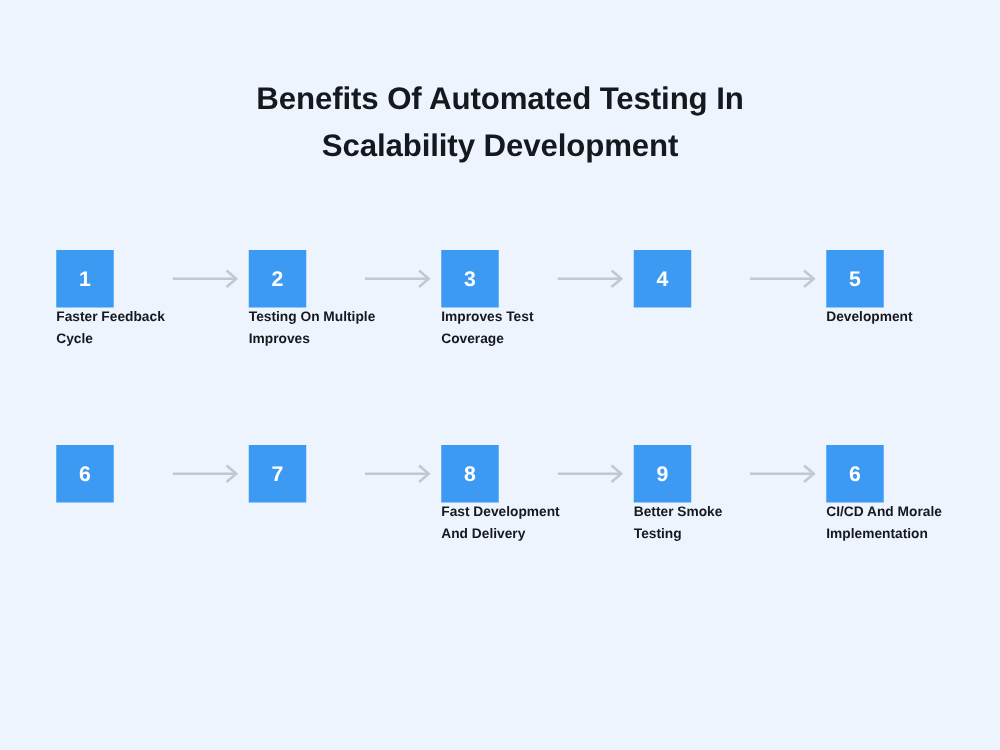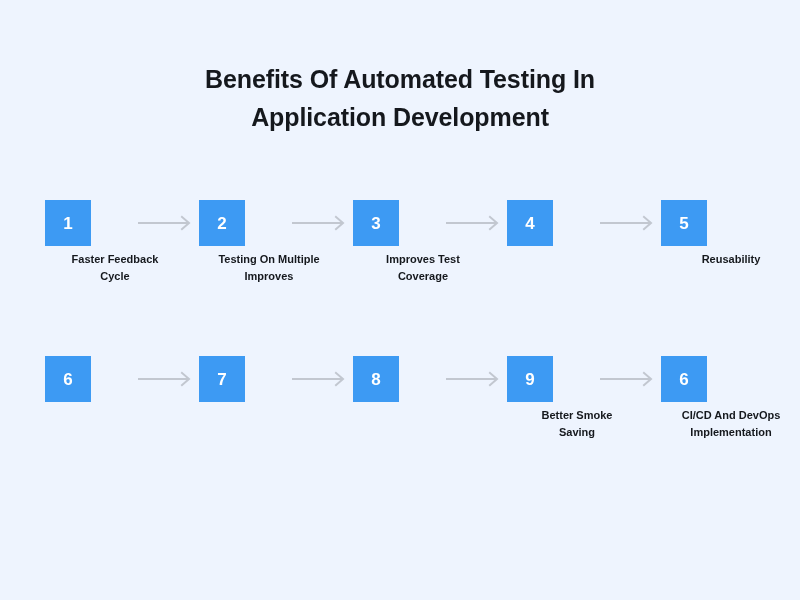--- a/index.html
+++ b/index.html
@@ -69,28 +69,27 @@
   }
   .num-box .num {
     color: #ffffff;
     font-size: 17px;
     font-weight: bold;
     line-height: 1;
     letter-spacing: 0.2px;
   }
 
   .step-label {
-    margin-top: 5px;
+    margin-top: 0;
     font-size: 11px;
     font-weight: bold;
     color: #15181d;
     line-height: 17px;
     width: 140px;
     white-space: pre-line;
-    text-align: center;
   }
 
   
   .arrow {
     position: absolute;
     top: 15px;
     width: 58px;
     height: 16px;
   }
   .arrow-0 { left: 93px; }
@@ -99,21 +98,21 @@
   .arrow-3 { left: 555px; }
   .arrow svg { display: block; }
 </style>
 </head>
 <body>
 
 <div id="infographic">
 
   <div class="title-block">
     <span class="title-line">Benefits Of Automated Testing In</span>
-    <span class="title-line">Application Development</span>
+    <span class="title-line">Scalability Development</span>
   </div>
 
   <div class="row row-1">
 
     <div class="step step-0">
       <div class="num-box">
         <span class="num">1</span>
       </div>
       <div class="step-label">Faster Feedback
 Cycle</div>
@@ -138,21 +137,21 @@
     <div class="step step-3">
       <div class="num-box">
         <span class="num">4</span>
       </div>
     </div>
 
     <div class="step step-4">
       <div class="num-box">
         <span class="num">5</span>
       </div>
-      <div class="step-label">Reusability</div>
+      <div class="step-label">Development</div>
     </div>
 
     <div class="arrow arrow-0">
       <svg width="58" height="16" viewBox="0 0 58 16">
         <path d="M0 8 H50" stroke="#c2c7d0" stroke-width="2" fill="none"></path>
         <path d="M44 2 L51 8 L44 14" stroke="#c2c7d0" stroke-width="2" fill="none" stroke-linecap="square"></path>
       </svg>
     </div>
     <div class="arrow arrow-1">
       <svg width="58" height="16" viewBox="0 0 58 16">
@@ -185,35 +184,37 @@
     <div class="step step-1">
       <div class="num-box">
         <span class="num">7</span>
       </div>
     </div>
 
     <div class="step step-2">
       <div class="num-box">
         <span class="num">8</span>
       </div>
+      <div class="step-label">Fast Development
+And Delivery</div>
     </div>
 
     <div class="step step-3">
       <div class="num-box">
         <span class="num">9</span>
       </div>
       <div class="step-label">Better Smoke
-Saving</div>
+Testing</div>
     </div>
 
     <div class="step step-4">
       <div class="num-box">
         <span class="num">6</span>
       </div>
-      <div class="step-label">CI/CD And DevOps
+      <div class="step-label">CI/CD And Morale
 Implementation</div>
     </div>
 
     <div class="arrow arrow-0">
       <svg width="58" height="16" viewBox="0 0 58 16">
         <path d="M0 8 H50" stroke="#c2c7d0" stroke-width="2" fill="none"></path>
         <path d="M44 2 L51 8 L44 14" stroke="#c2c7d0" stroke-width="2" fill="none" stroke-linecap="square"></path>
       </svg>
     </div>
     <div class="arrow arrow-1">

